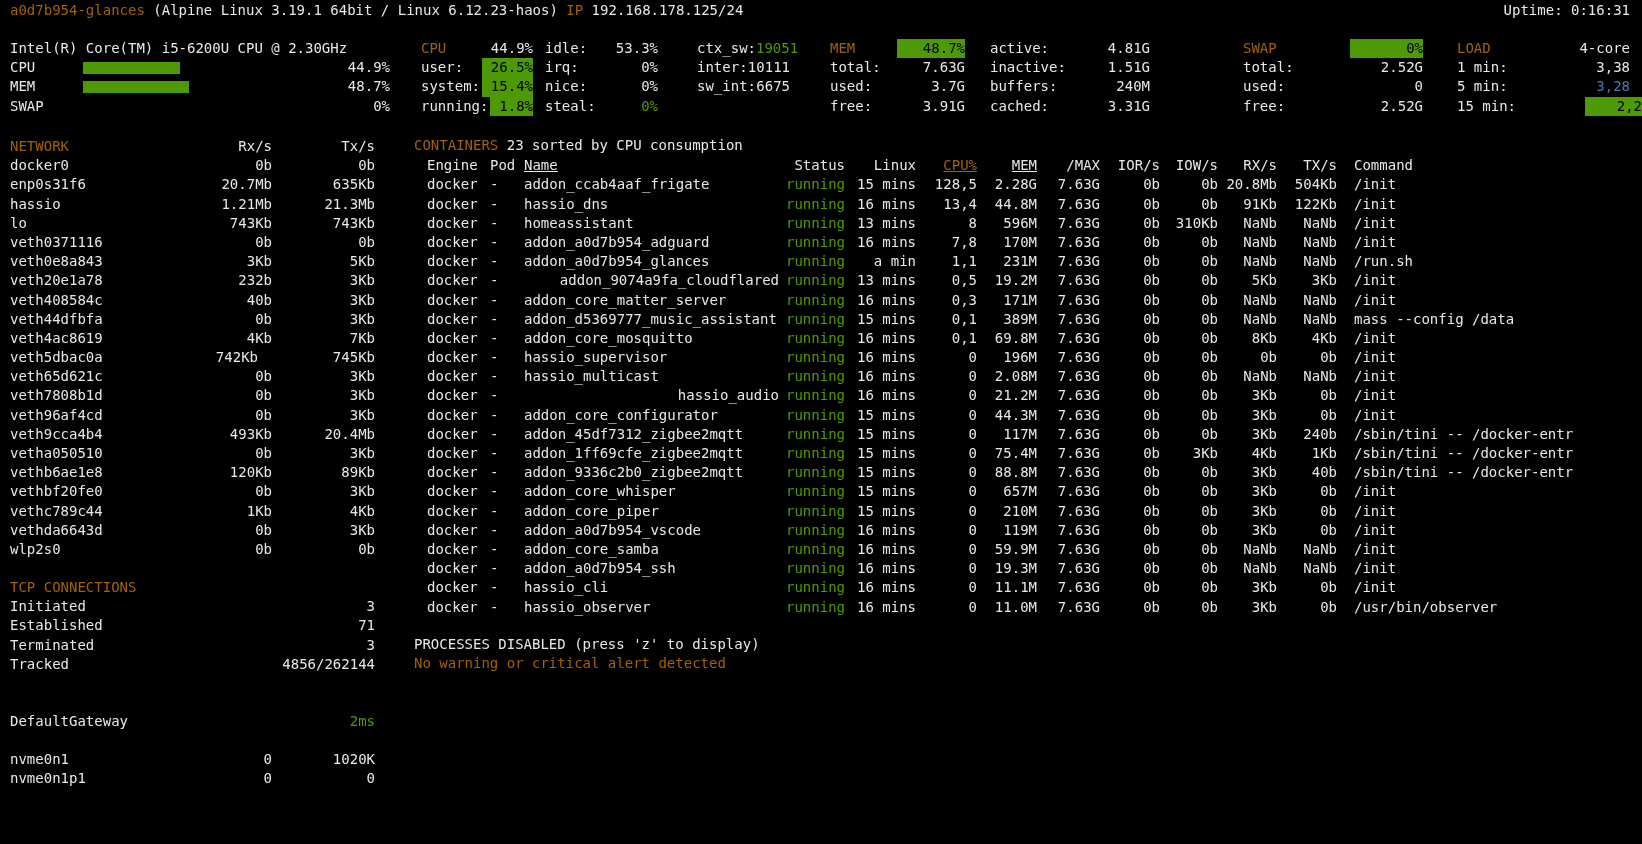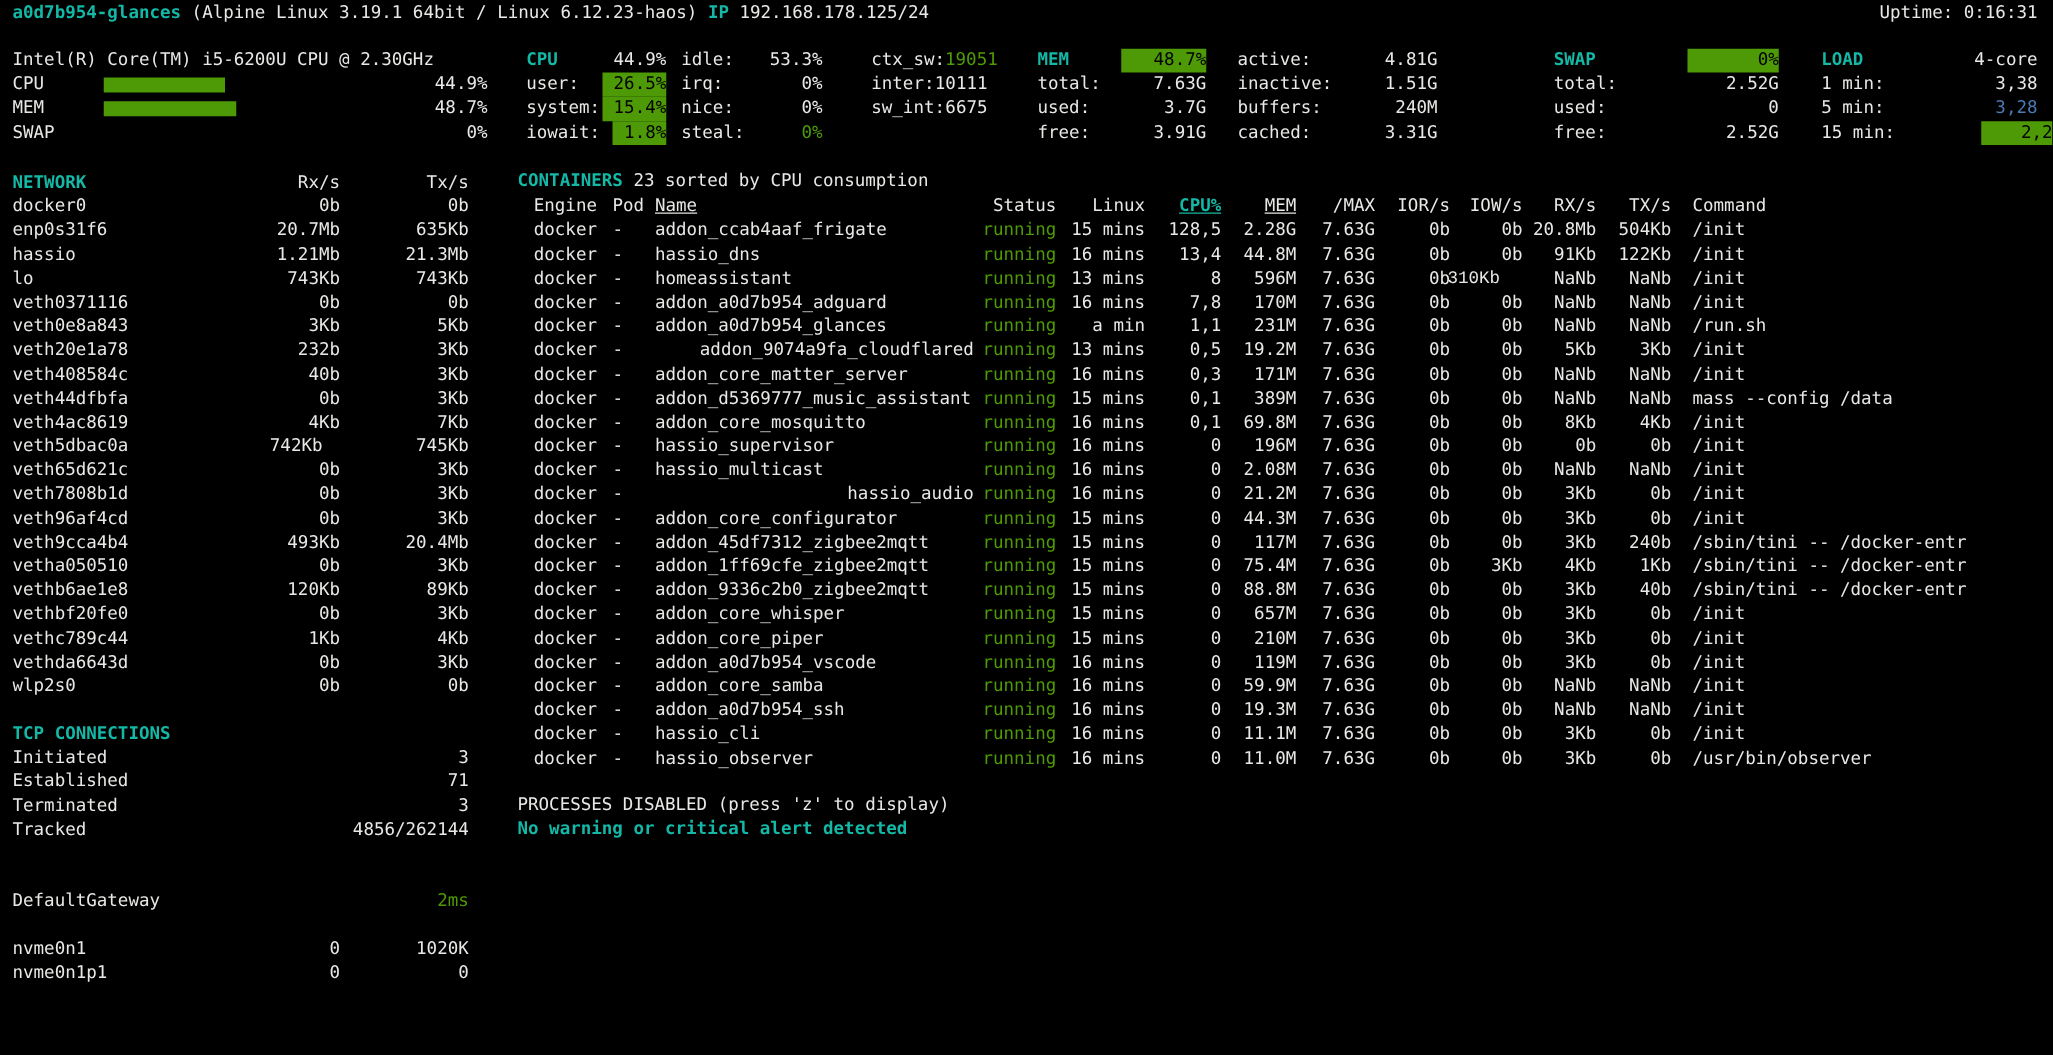--- a/index.html
+++ b/index.html
@@ -4,21 +4,21 @@
 <style>
   html,body{margin:0;padding:0;}
   body{
     width:1642px;height:844px;overflow:hidden;position:relative;
     background:var(--bg,#000);
     color:var(--fg,#e8e8e6);
     font-family:"DejaVu Sans Mono","Liberation Mono",monospace;
     font-size:14px;
   }
   .abs{position:absolute;}
-  .b{font-weight:bold;color:#14b8a6;}
+  .b{font-weight:normal;color:#a16207;}
   .u{text-decoration:underline;}
   .pre{white-space:pre;}
   .row{height:19.2px;line-height:19.2px;white-space:pre;}
   .kvrow{display:flex;justify-content:space-between;}
   .trow{position:relative;height:19.2px;line-height:19.2px;}
   .cell{position:absolute;top:0;height:19.2px;white-space:pre;overflow:hidden;}
   .ok-bg{background:var(--ok,#4e9a06);color:#000;}
   .ok-fg{color:var(--ok,#4e9a06);}
   .careful-fg{color:var(--careful,#4a7ab5);}
   
@@ -66,21 +66,21 @@
         </div>
         <span class="gval">0%</span>
       </div>
     </div>
 </div>
 
 <div id="cpu-block1" class="abs" style="left:421px;top:39px;width:112px;">
     <div class="row kvrow"><span class="b">CPU</span><span class="v ">44.9%</span></div>
     <div class="row kvrow"><span>user:</span><span class="v ok-bg">26.5%</span></div>
     <div class="row kvrow"><span>system:</span><span class="v ok-bg">15.4%</span></div>
-    <div class="row kvrow"><span>iowait:</span><span class="v ok-bg">1.8%</span></div>
+    <div class="row kvrow"><span>running:</span><span class="v ok-bg">1.8%</span></div>
   </div>
 <div id="cpu-block2" class="abs" style="left:545px;top:39px;width:113px;">
     <div class="row kvrow"><span>idle:</span><span class="v ">53.3%</span></div>
     <div class="row kvrow"><span>irq:</span><span class="v ">0%</span></div>
     <div class="row kvrow"><span>nice:</span><span class="v ">0%</span></div>
     <div class="row kvrow"><span>steal:</span><span class="v ok-fg">0%</span></div>
   </div>
 <div id="cpu-block3" class="abs" style="left:697px;top:39px;width:93px;">
     <div class="row kvrow"><span>ctx_sw:</span><span class="v ok-fg">19051</span></div>
     <div class="row kvrow"><span>inter:</span><span class="v ">10111</span></div>
@@ -311,21 +311,21 @@
     <div class="trow">
       <div class="cell " style="left: 427px; width: 70px; text-align: left;">docker</div>
       <div class="cell " style="left: 490px; width: 30px; text-align: left;">-</div>
       <div class="cell " style="left: 524px; width: 255px; text-align: left;">homeassistant</div>
       <div class="cell ok-fg" style="left: 765px; width: 80px; text-align: right;">running</div>
       <div class="cell " style="left: 846px; width: 70px; text-align: right;">13 mins</div>
       <div class="cell " style="left: 917px; width: 60px; text-align: right;">8</div>
       <div class="cell " style="left: 977px; width: 60px; text-align: right;">596M</div>
       <div class="cell " style="left: 1040px; width: 60px; text-align: right;">7.63G</div>
       <div class="cell " style="left: 1100px; width: 60px; text-align: right;">0b</div>
-      <div class="cell " style="left: 1158px; width: 60px;  font-family: Liberation Mono, monospace;">310Kb</div>
+      <div class="cell " style="left: 1158px; width: 60px; text-align: right;">310Kb</div>
       <div class="cell " style="left: 1217px; width: 60px; text-align: right;">NaNb</div>
       <div class="cell " style="left: 1277px; width: 60px; text-align: right;">NaNb</div>
       <div class="cell " style="left: 1354px; width: 288px; text-align: left;">/init</div>
     </div>
     <div class="trow">
       <div class="cell " style="left: 427px; width: 70px; text-align: left;">docker</div>
       <div class="cell " style="left: 490px; width: 30px; text-align: left;">-</div>
       <div class="cell " style="left: 524px; width: 255px; text-align: left;">addon_a0d7b954_adguard</div>
       <div class="cell ok-fg" style="left: 765px; width: 80px; text-align: right;">running</div>
       <div class="cell " style="left: 846px; width: 70px; text-align: right;">16 mins</div>

